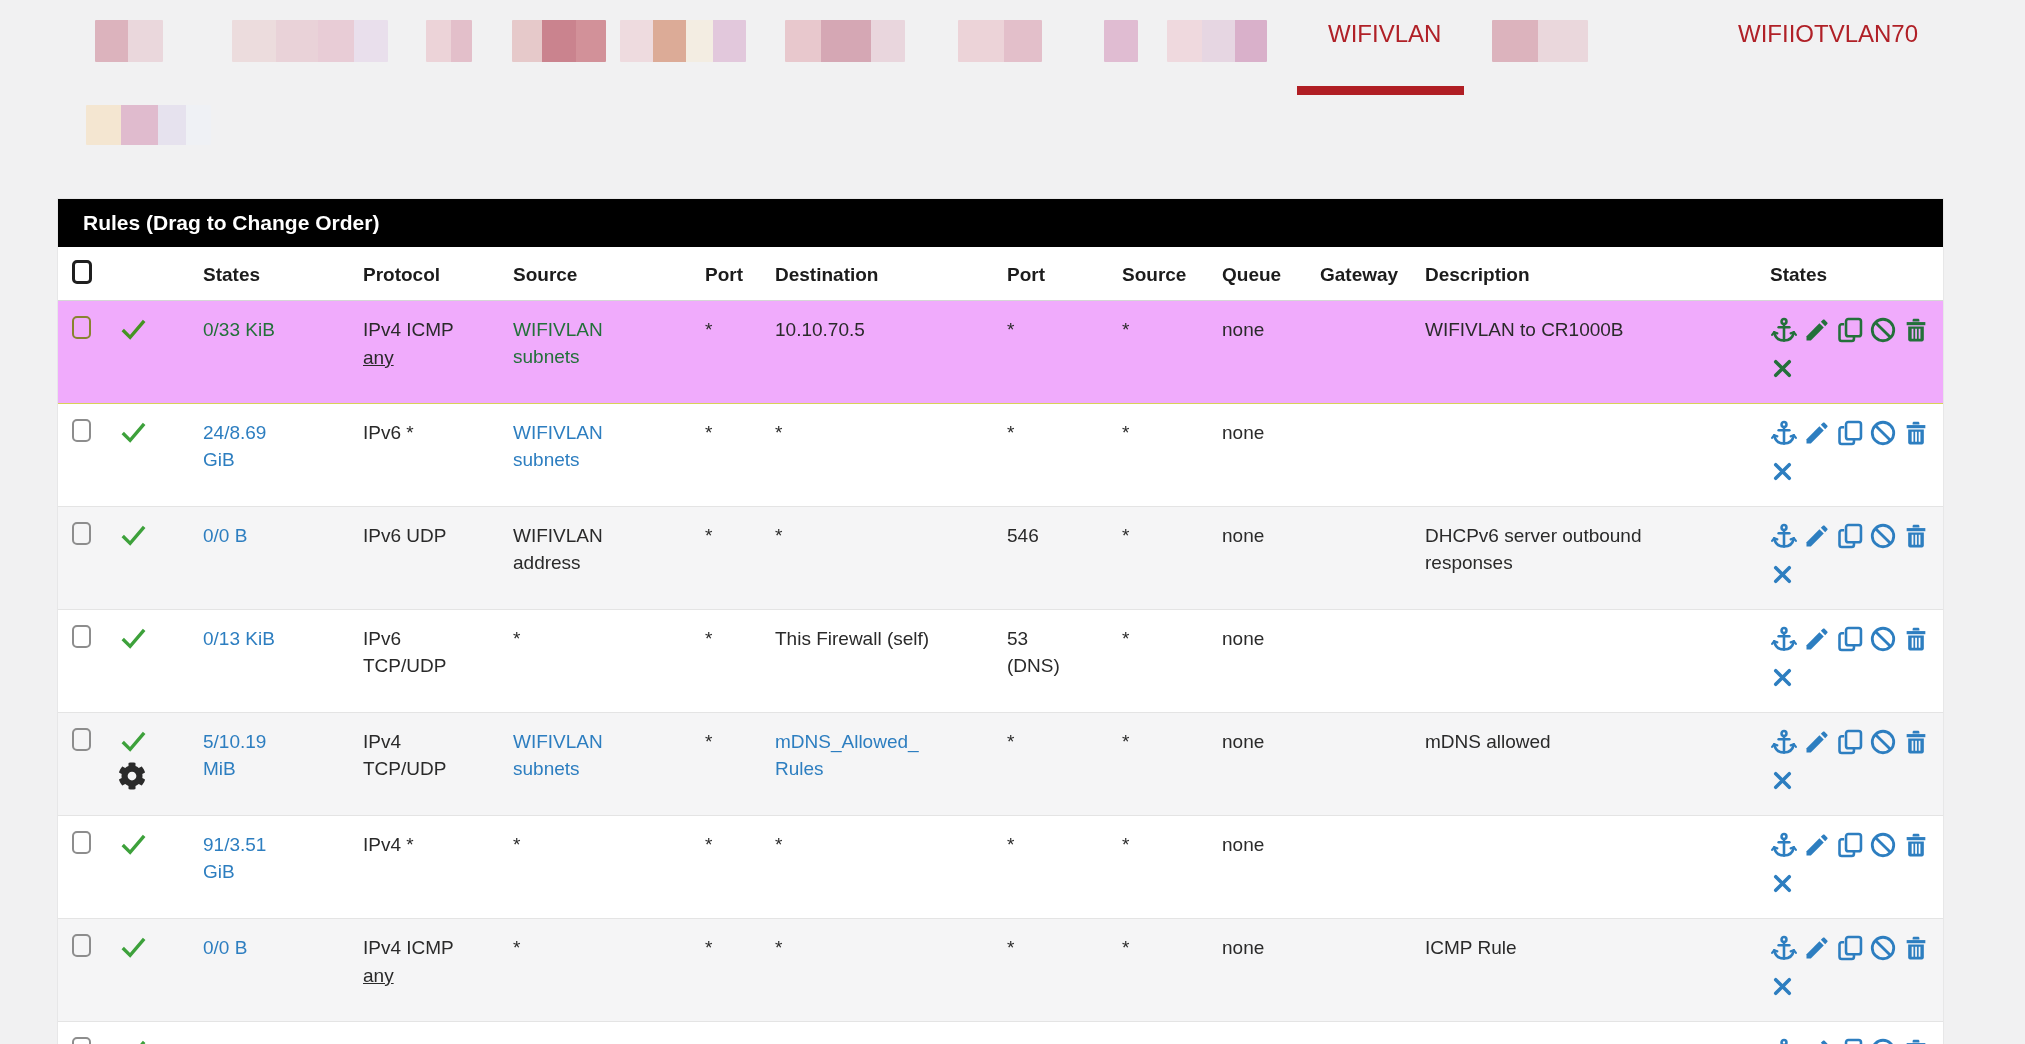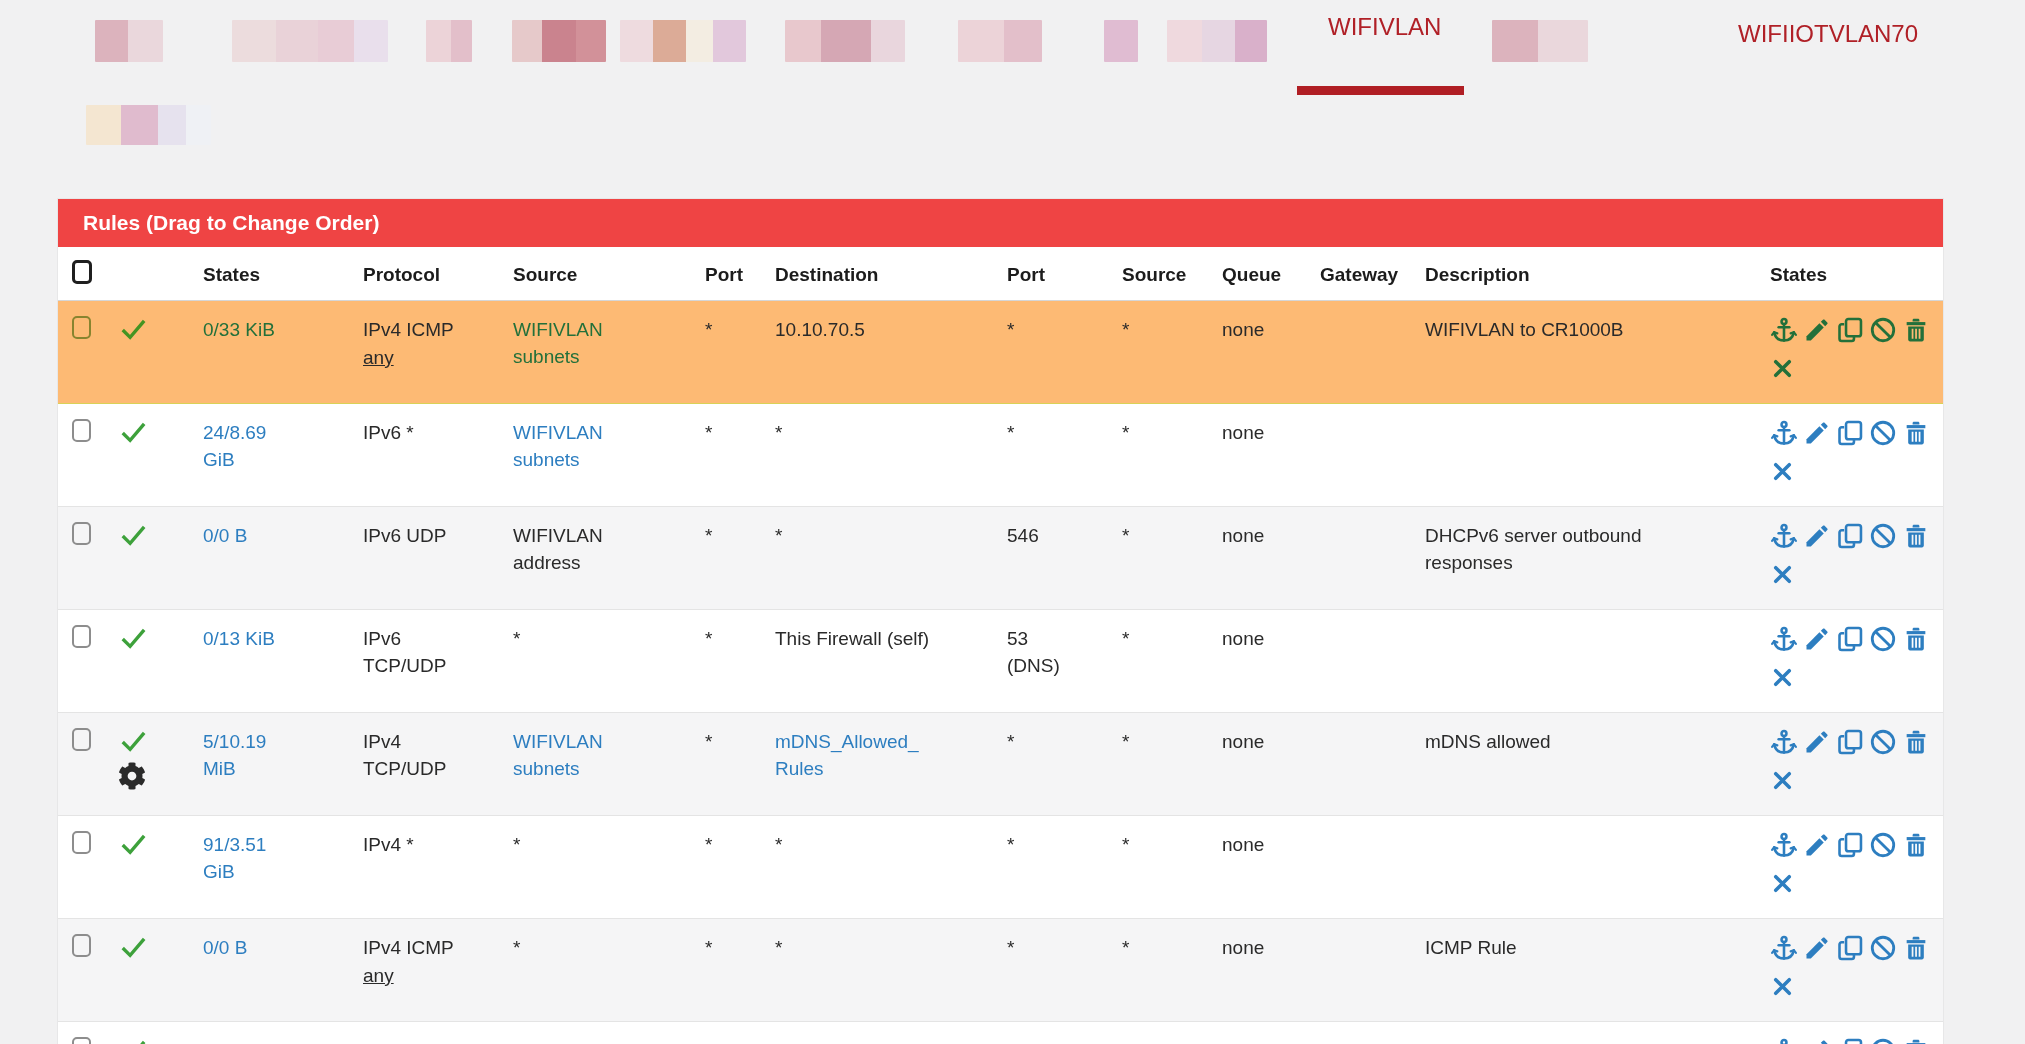--- a/index.html
+++ b/index.html
@@ -18,26 +18,26 @@
   .m5{background:linear-gradient(90deg,#eedbdf 0 26%,#dcab97 26% 52%,#f3ede2 52% 74%,#e2c8dc 74% 100%);}
   .m6{background:linear-gradient(90deg,#e8c8cd 0 30%,#d5a7b4 30% 72%,#e9d6dd 72% 100%);}
   .m7{background:linear-gradient(90deg,#ecd3d8 0 55%,#e3bfca 55% 100%);}
   .m8{background:linear-gradient(90deg,#e0bcd2 0 100%);}
   .m9{background:linear-gradient(90deg,#efd9de 0 35%,#e6d6e2 35% 68%,#d9b0ca 68% 100%);}
   .m10{background:linear-gradient(90deg,#f4e6d1 0 28%,#e0bbce 28% 58%,#e6e2ee 58% 80%,#eff1f5 80% 100%);}
   .tab{position:absolute;font-size:24px;line-height:26px;color:#b02027;text-decoration:none;cursor:pointer;white-space:nowrap;}
   .tab-underline{position:absolute;background:#b01e24;}
   
   .panel{position:absolute;left:58px;top:199px;width:1885px;background:#ffffff;box-shadow:0 0 0 1px rgba(0,0,0,0.04);}
-  .panel-heading{height:48px;background:#ef4444;color:#ffffff;font-size:21px;font-weight:bold;line-height:48px;padding-left:25px;}
+  .panel-heading{height:48px;background:#000000;color:#ffffff;font-size:21px;font-weight:bold;line-height:48px;padding-left:25px;}
   table{width:100%;border-collapse:collapse;table-layout:fixed;font-size:19px;color:#2a2a2a;}
   th{text-align:left;font-weight:bold;color:#1c1c1c;font-size:19px;padding:13px 8px 11px 8px;border-bottom:1px solid #d6d6d6;white-space:nowrap;overflow:visible;margin-top:44px;}
   td{vertical-align:top;padding:15px 8px;border-bottom:1px solid #e4e4e4;line-height:27px;}
   tr.gray{background:#f5f5f6;}
-  tr.highlight{background:#fdba74;}
+  tr.highlight{background:#f0abfc;}
   tr.highlight td{border-bottom-color:#d9d257;}
   td.states{padding-right:56px;}
   td.protocol{padding-right:40px;margin-left:16px;}
   td.source{padding-right:56px;}
   td.dest{padding-right:60px;}
   td.dport{padding-right:50px;}
   td.desc{padding-right:55px;}
   a.lnk{color:#2d7ec0;text-decoration:none;cursor:pointer;}
   .sub{display:inline-block;text-decoration:underline;margin-top:1px;}
   .cb{display:inline-block;width:19px;height:23px;border:2.5px solid #8d8d8d;border-radius:5px;margin-left:6px;box-sizing:border-box;background:transparent;cursor:pointer;}
@@ -55,21 +55,21 @@
   .xrow .act svg{width:25px;height:25px;}
   tr.highlight .act{color:#23703a;}
   tr.highlight a.lnk{color:#23703a;}
   tr.highlight .check{color:#449422;}
 </style>
 </head>
 <body>
 
 <div class="tabbar" id="tabbar">
   <div class="tab-underline" style="left:1297px;top:86px;width:167px;height:9px;"></div>
-  <a class="tab" style="left:1328px;top:14px;">WIFIVLAN</a>
+  <a class="tab" style="left:1328px;top:21px;">WIFIVLAN</a>
   <a class="tab" style="left:1738px;top:21px;">WIFIIOTVLAN70</a>
 <div class="redact m1" style="left: 95px; top: 20px; width: 68px; height: 42px;"></div>
     <div class="redact m2" style="left: 232px; top: 20px; width: 156px; height: 42px;"></div>
     <div class="redact m7" style="left: 426px; top: 20px; width: 46px; height: 42px;"></div>
     <div class="redact m4" style="left: 512px; top: 20px; width: 94px; height: 42px;"></div>
     <div class="redact m5" style="left: 620px; top: 20px; width: 126px; height: 42px;"></div>
     <div class="redact m6" style="left: 785px; top: 20px; width: 120px; height: 42px;"></div>
     <div class="redact m7" style="left: 958px; top: 20px; width: 84px; height: 42px;"></div>
     <div class="redact m8" style="left: 1104px; top: 20px; width: 34px; height: 42px;"></div>
     <div class="redact m9" style="left: 1167px; top: 20px; width: 100px; height: 42px;"></div>

